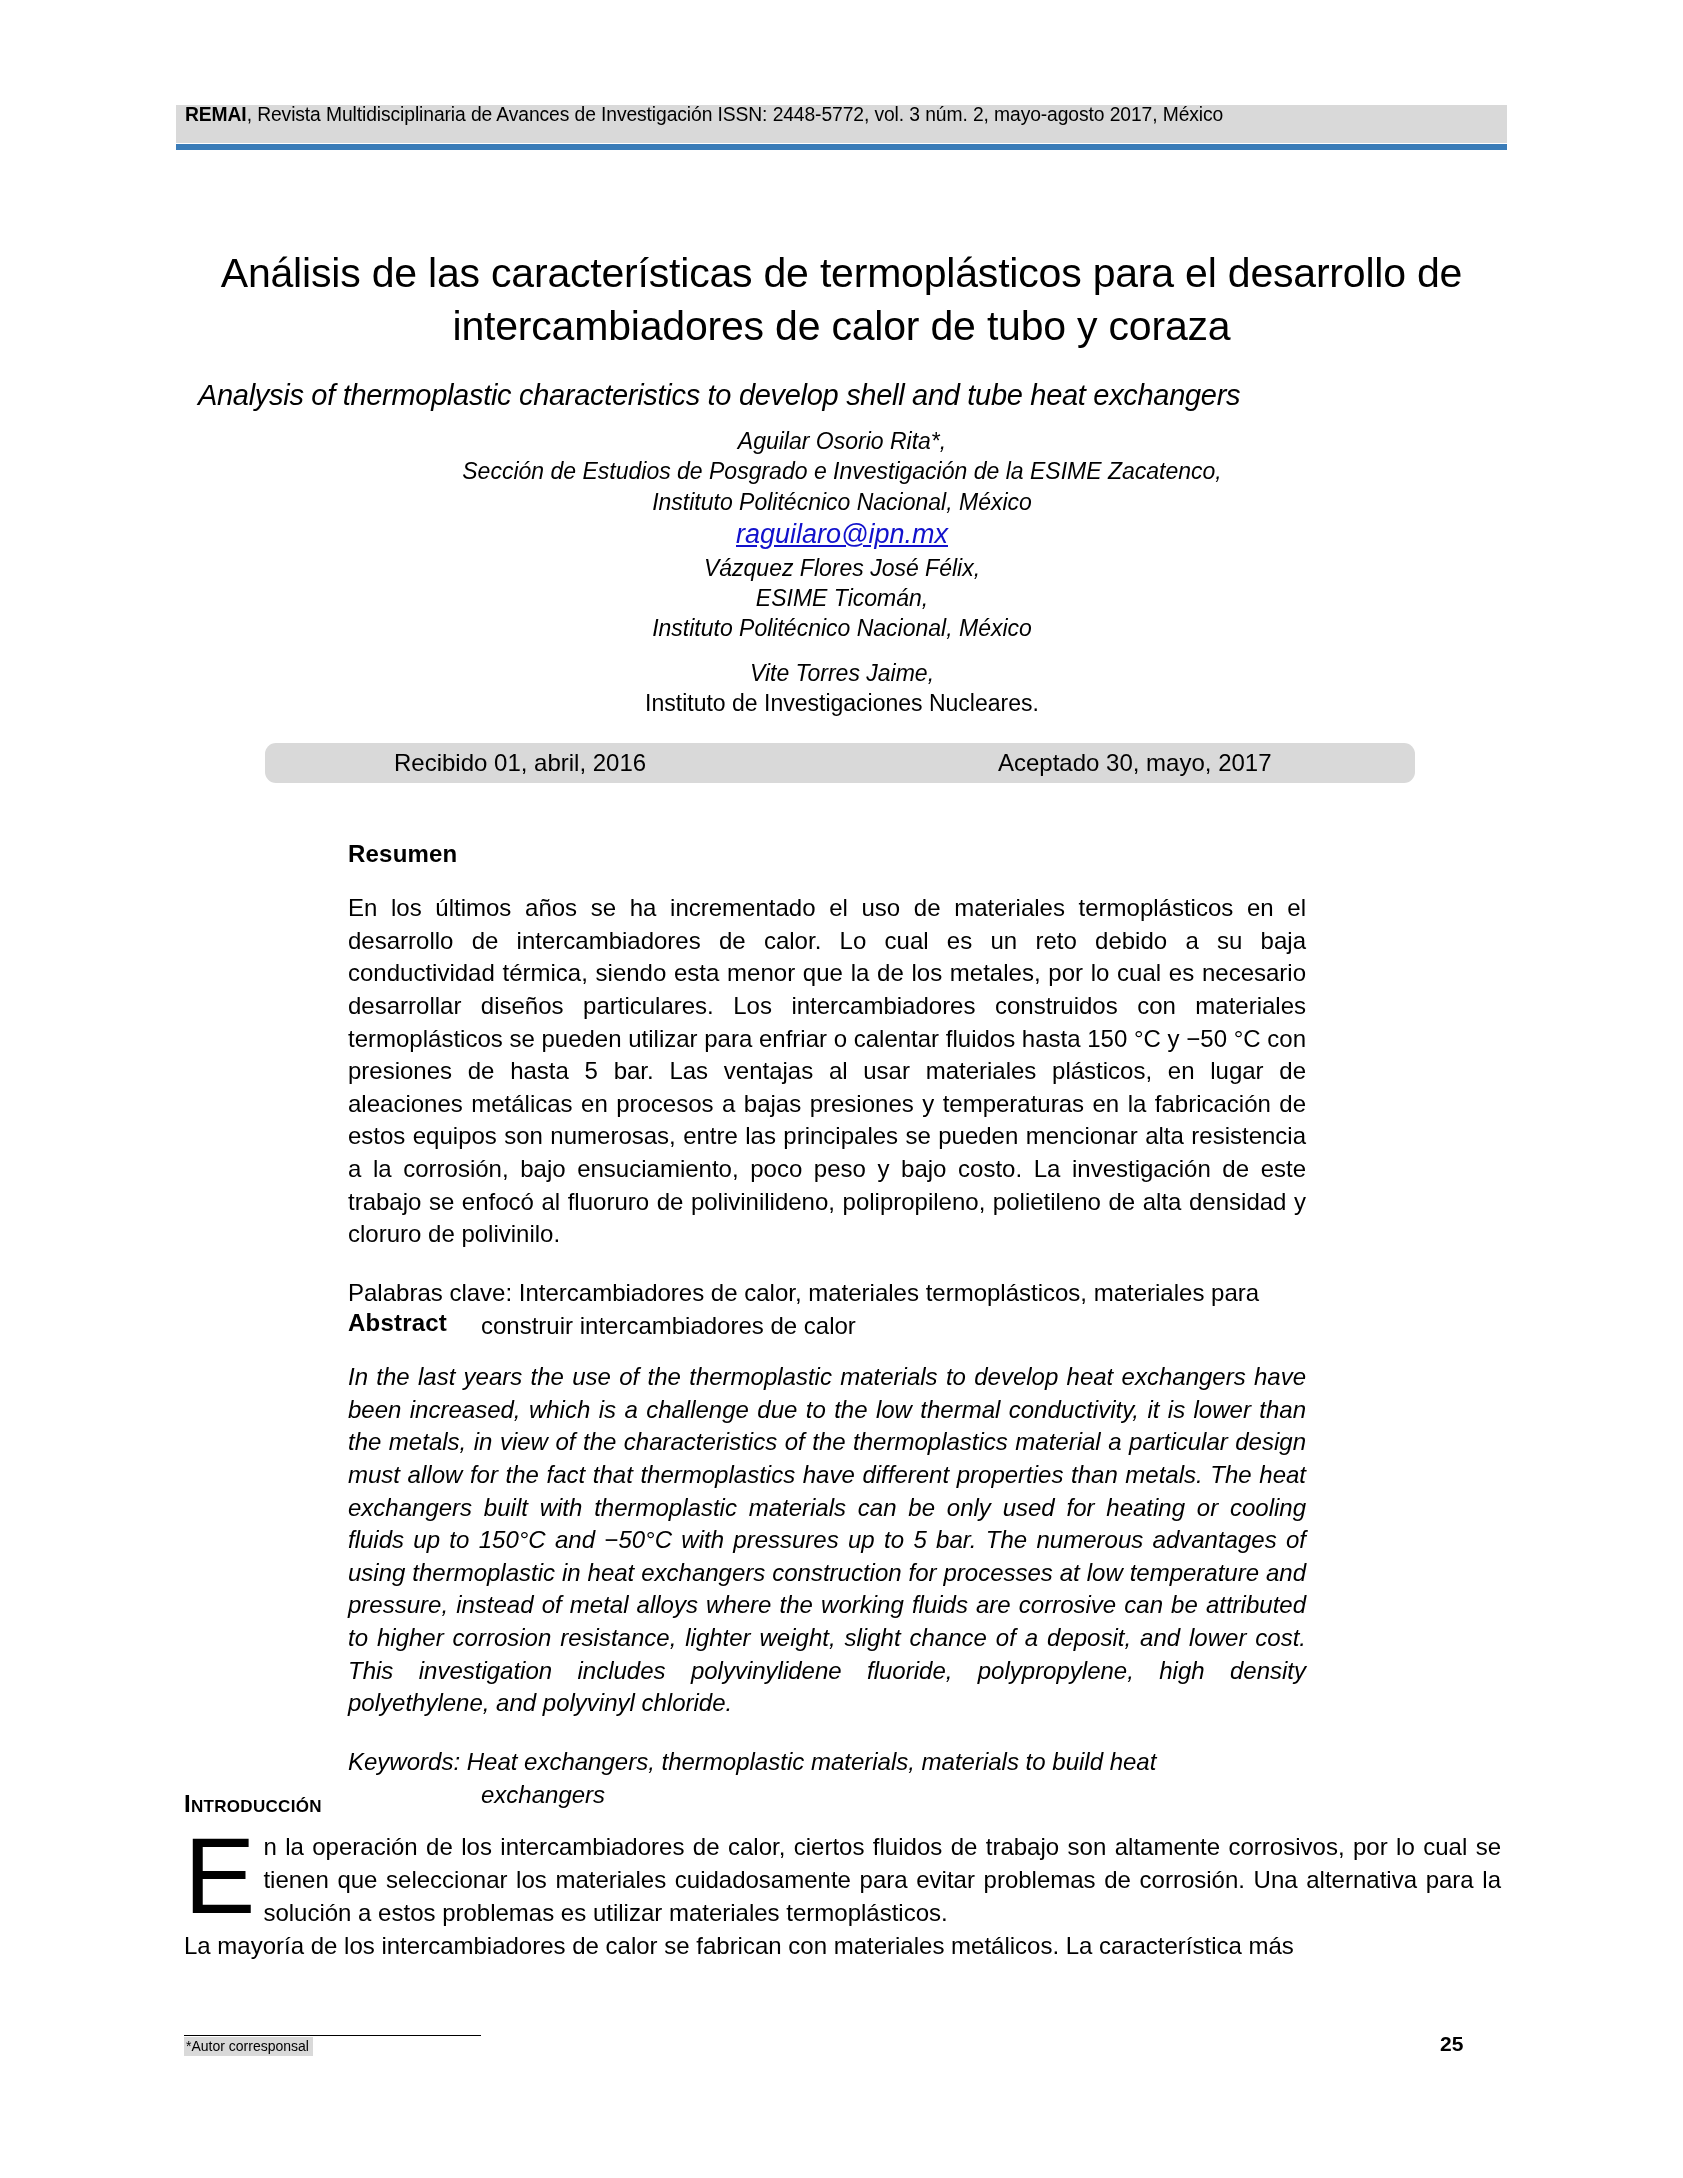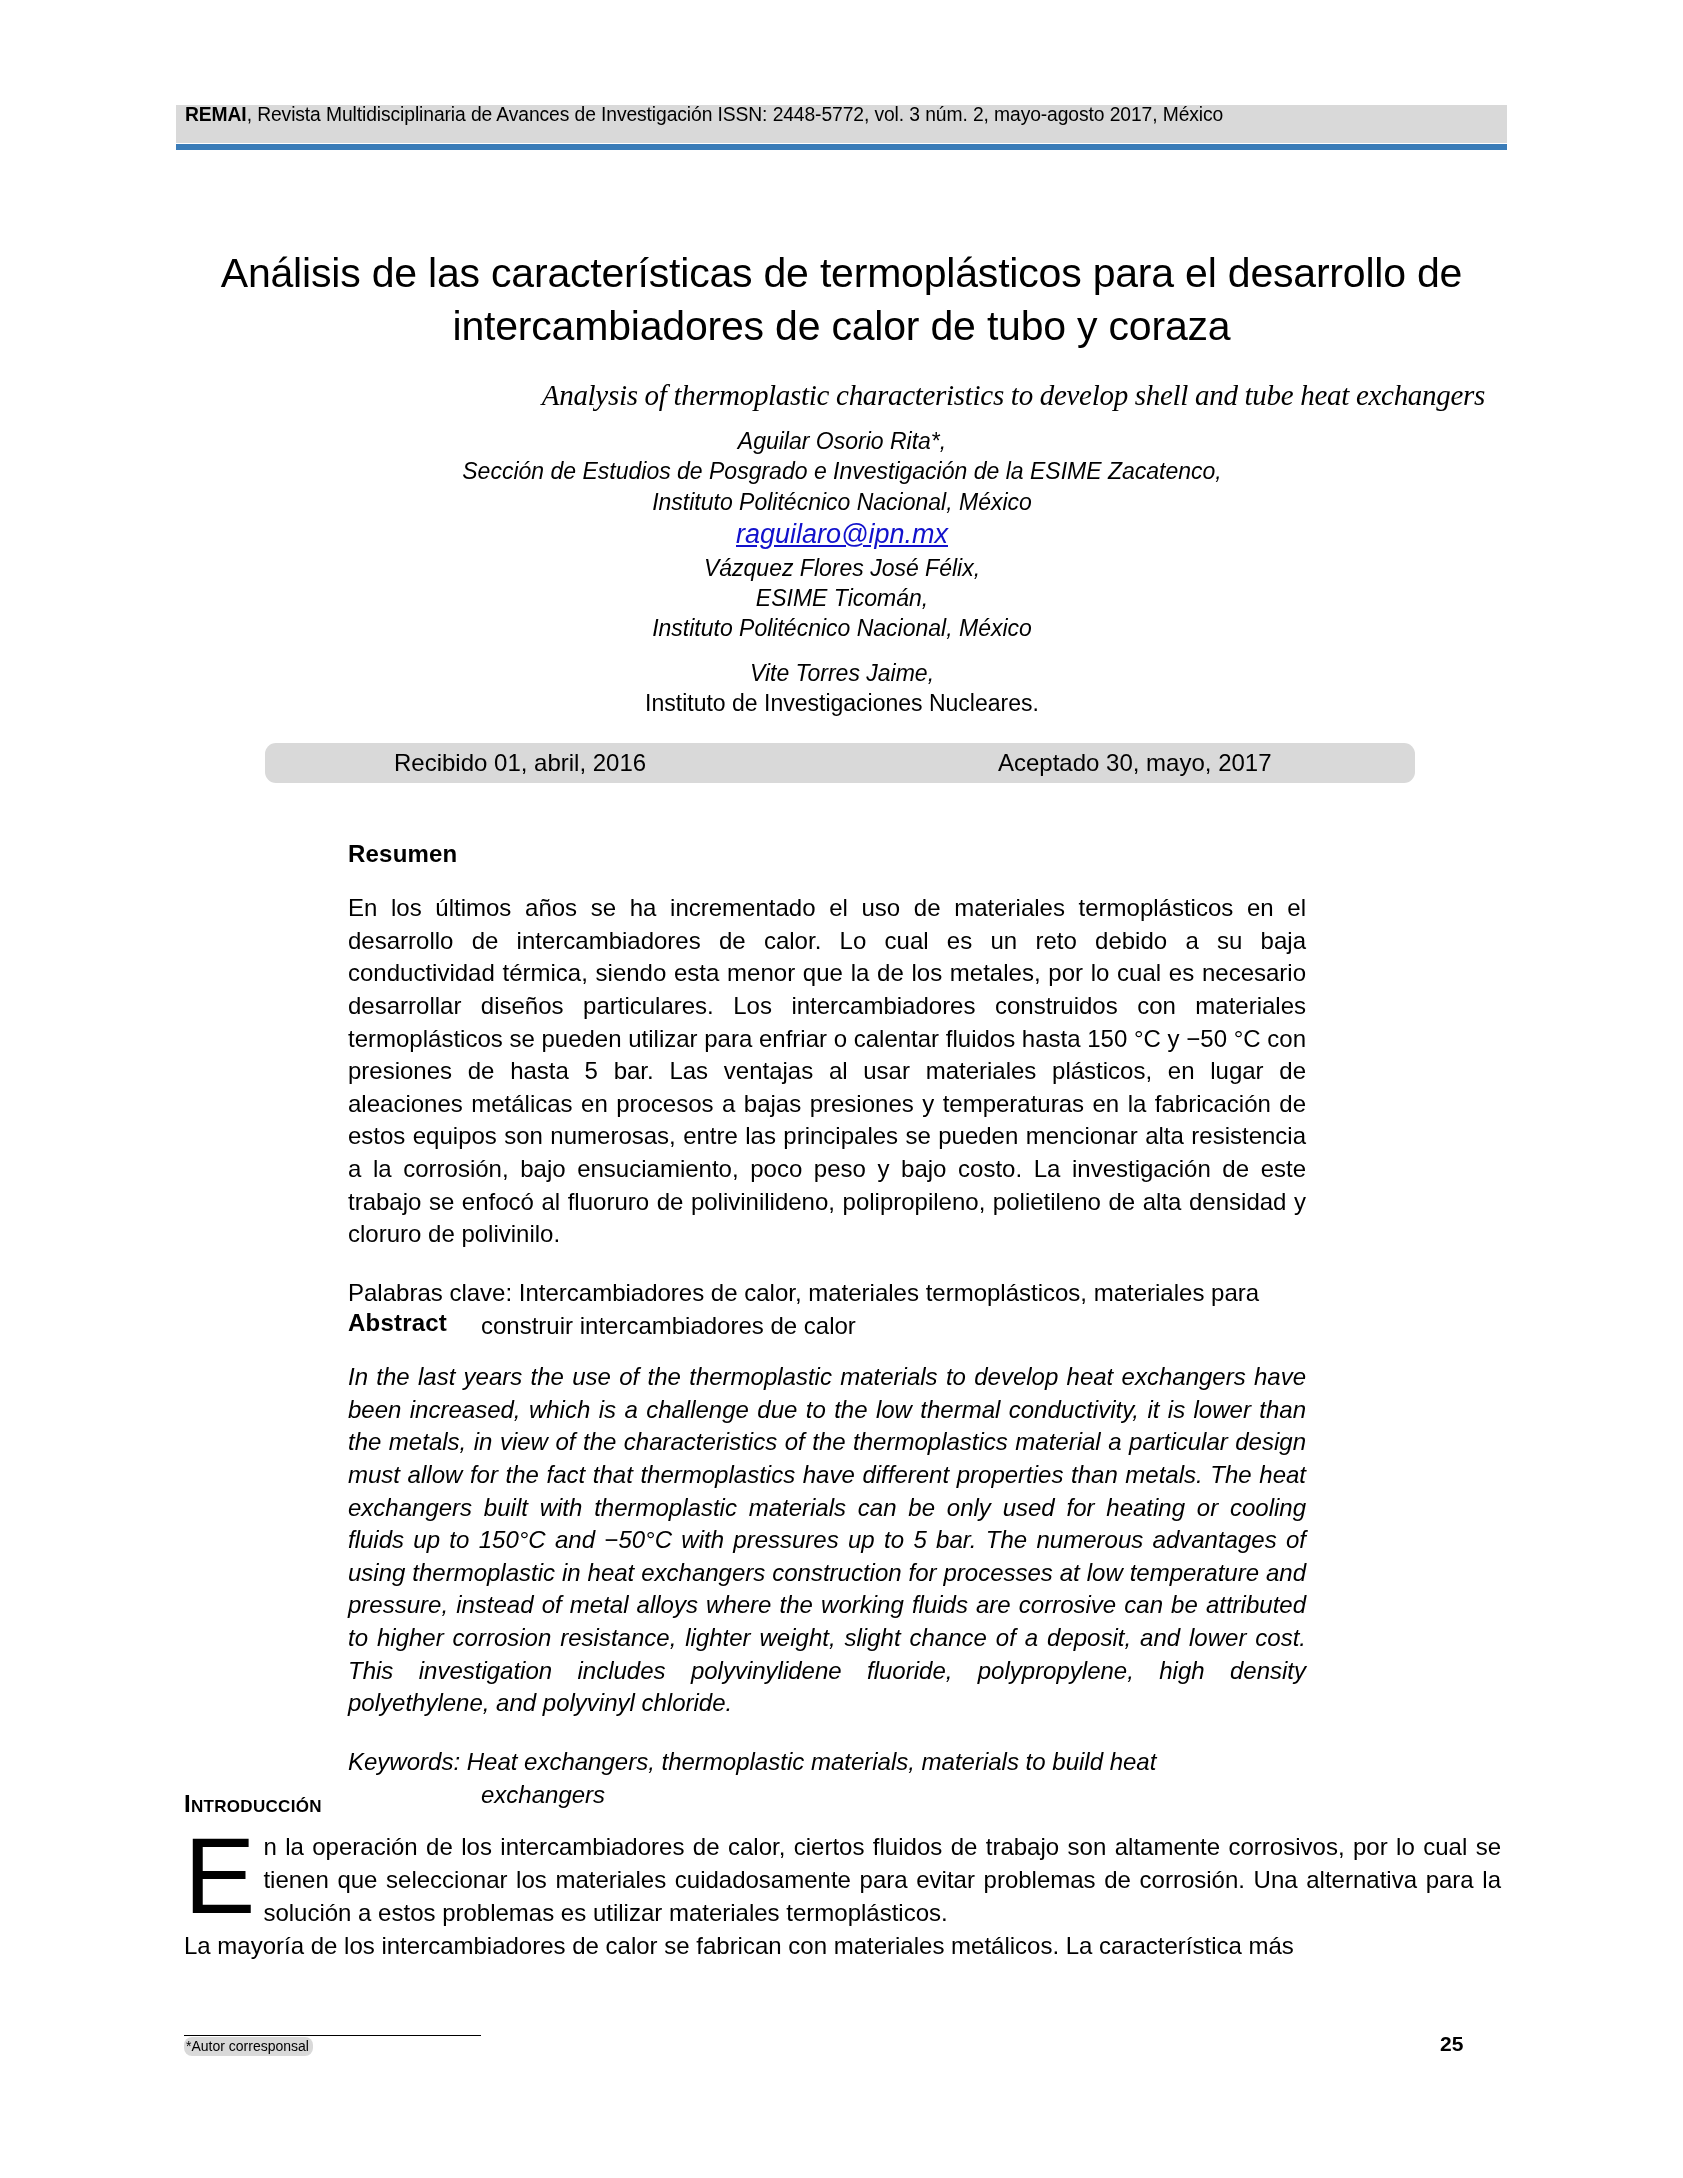--- a/index.html
+++ b/index.html
@@ -62,26 +62,25 @@
     line-height: 1.28;
     font-weight: normal;
     letter-spacing: -0.2px;
   }
 
   .subtitle {
     position: absolute;
     left: 198px;
     top: 378px;
     width: 1287px;
-    text-align: right;
+    text-align: left;
     font-size: 29px;
     font-style: italic;
     line-height: 1.2;
     letter-spacing: -0.3px;
-    font-family: Liberation Serif, serif;
   }
 
   .authors {
     position: absolute;
     left: 248px;
     top: 426px;
     width: 1188px;
     text-align: center;
     font-size: 23px;
     line-height: 1.32;
@@ -190,21 +189,20 @@
     background: #000;
   }
   .foot-note {
     position: absolute;
     left: 184px;
     top: 2037px;
     background: #d9d9d9;
     font-size: 14px;
     padding: 2px 4px 2px 2px;
     line-height: 1.1;
-    border-radius: 8px;
   }
   .page-num {
     position: absolute;
     left: 1440px;
     top: 2032px;
     font-size: 21px;
     font-weight: bold;
   }
 </style>
 </head>

